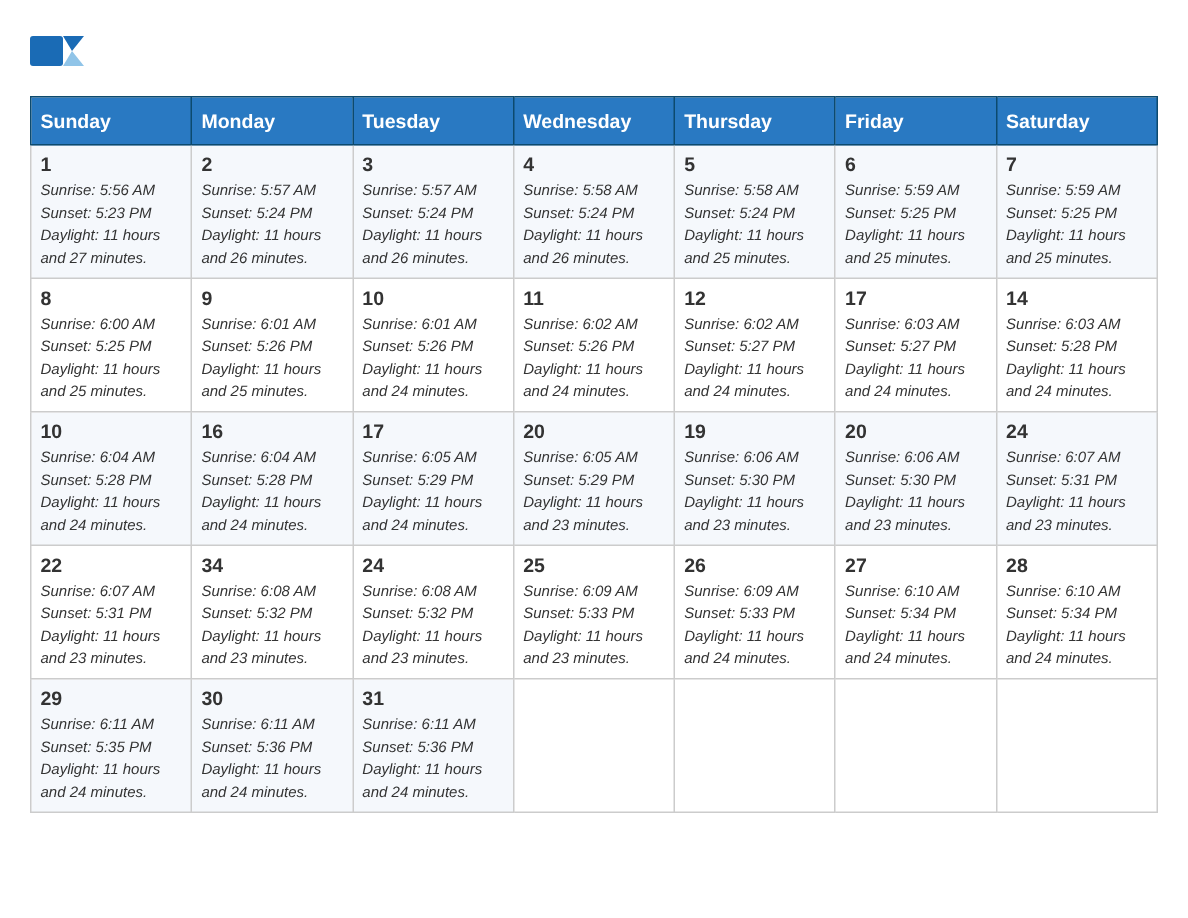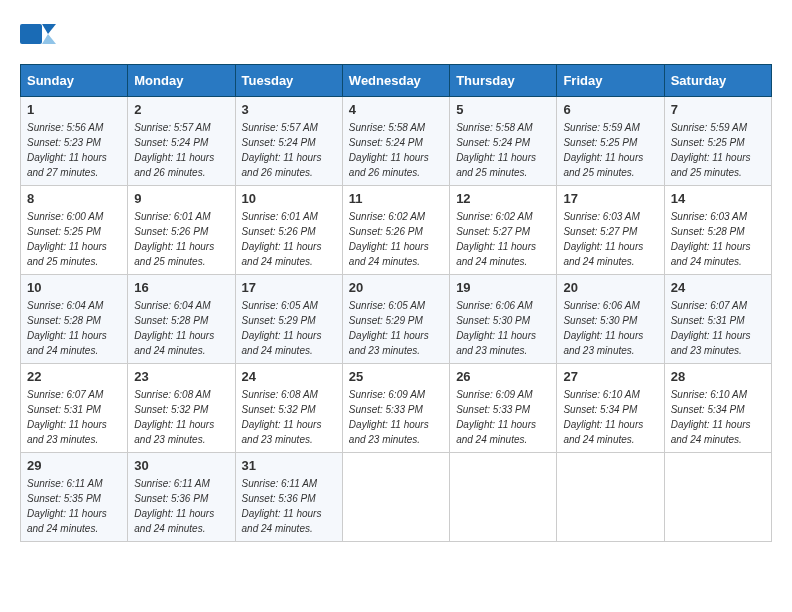--- a/index.html
+++ b/index.html
@@ -297,21 +297,21 @@
       <tr>
         <td>
           <span class="day-num">22</span>
         <div class="day-info">
           Sunrise: 6:07 AM<br>
           Sunset: 5:31 PM<br>
           Daylight: 11 hours and 23 minutes.
         </div>
         </td>
         <td>
-          <span class="day-num">23</span>
+          <span class="day-num">34</span>
         <div class="day-info">
           Sunrise: 6:08 AM<br>
           Sunset: 5:32 PM<br>
           Daylight: 11 hours and 23 minutes.
         </div>
         </td>
         <td>
           <span class="day-num">24</span>
         <div class="day-info">
           Sunrise: 6:08 AM<br>

